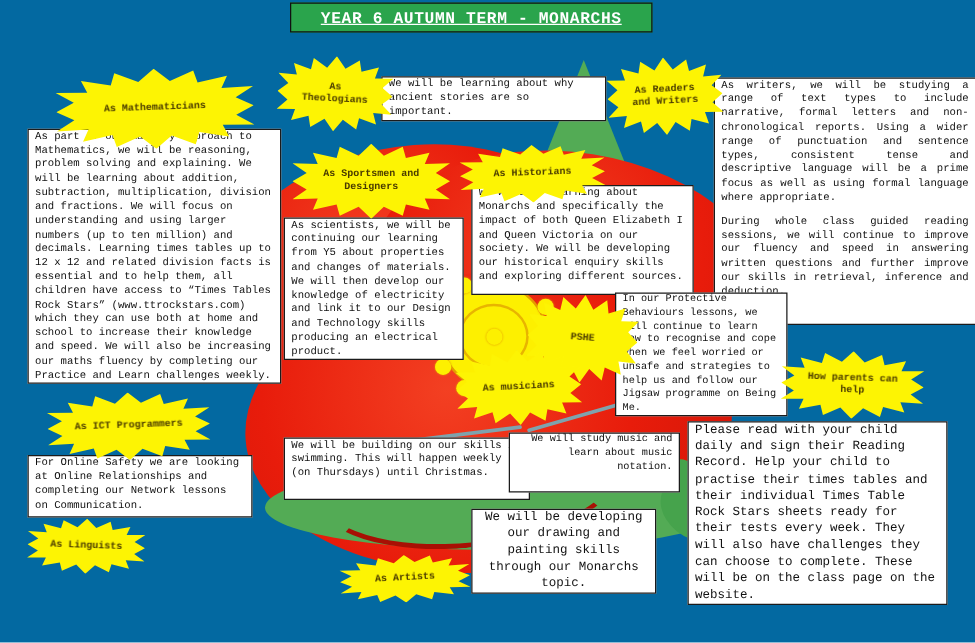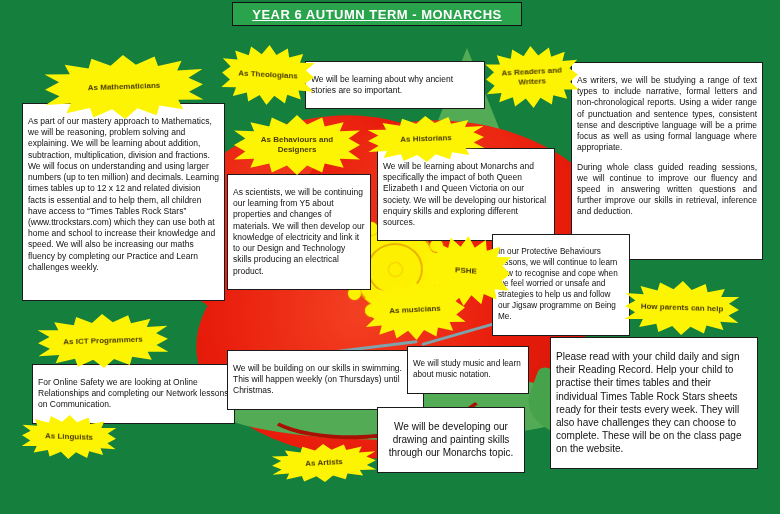--- a/index.html
+++ b/index.html
@@ -1,19 +1,19 @@
 <!DOCTYPE html>
 <html style="--title-green: #2aa44c; --burst-yellow: #fdf403; --burst-outline: #7b96ab; --burst-text: #4a3b00; --flower-red: #e81c0b; --flower-red-dark: #a81004; --leaf-green: #53ab55; --sun-yellow: #fdf000; --sun-orange: #e59b00; --box-border: #1b1b1b;"><head>
 <meta charset="utf-8">
 <style>
   html,body{margin:0;padding:0;background:#ffffff;}
   #page{
     position:relative;width:780px;height:514px;overflow:hidden;
-    background:#15803d;
-    font-family:Liberation Sans, sans-serif;
+    background:#0369a1;
+    font-family:Liberation Mono, monospace;
     color:#111;
   }
   
   .title-bar{
     position:absolute;left:232px;top:2px;width:288px;height:22px;
     background:var(--title-green,#2aa44c);
     border:1.5px solid #111;
     display:flex;align-items:center;justify-content:center;
     color:#fff;font-weight:bold;font-size:13px;letter-spacing:.5px;
     text-decoration:underline;white-space:nowrap;
@@ -71,21 +71,21 @@
       -24px 41px 0 var(--sun-yellow,#fdf000), -41px 24px 0 var(--sun-yellow,#fdf000),
       -48px 0 0 var(--sun-yellow,#fdf000), -41px -24px 0 var(--sun-yellow,#fdf000),
       -24px -41px 0 var(--sun-yellow,#fdf000), 0 -48px 0 var(--sun-yellow,#fdf000),
       24px -41px 0 var(--sun-yellow,#fdf000), 41px -24px 0 var(--sun-yellow,#fdf000);
     filter:drop-shadow(0 0 1px var(--sun-orange,#e59b00));
   }
   
   .box{
     position:absolute;background:#ffffff;
     border:1.6px solid var(--box-border,#1b1b1b);
-    padding:12px 5px;font-size:8.5px;line-height:1.32;color:#111;
+    padding:0 5px;font-size:8.5px;line-height:1.32;color:#111;
     z-index:3;box-sizing:border-box;
   }
   .box p{margin:0 0 8px 0;}
   .box p:last-child{margin-bottom:0;}
   .justify{text-align:justify;}
   .center{text-align:center;}
   
   .burst{
     position:absolute;display:flex;align-items:center;justify-content:center;
     background:var(--burst-yellow,#fdf403);
@@ -121,21 +121,21 @@
   <div class="burst" style="left:45px;top:55px;width:158px;height:64px;transform:rotate(-2deg);">
     <span>As Mathematicians</span>
   </div>
   <div class="burst" style="left:222px;top:45px;width:92px;height:60px;transform:rotate(3deg);">
     <span>As Theologians</span>
   </div>
   <div class="burst" style="left:486px;top:46px;width:92px;height:62px;transform:rotate(-3deg);">
     <span>As Readers and Writers</span>
   </div>
   <div class="burst" style="left:234px;top:115px;width:126px;height:60px;">
-    <span>As Behaviours and Designers</span>
+    <span>As Sportsmen and Designers</span>
   </div>
   <div class="burst" style="left:368px;top:116px;width:116px;height:46px;transform:rotate(-2deg);">
     <span>As Historians</span>
   </div>
   <div class="burst" style="left:422px;top:236px;width:88px;height:70px;transform:rotate(4deg);">
     <span>PSHE</span>
   </div>
   <div class="burst" style="left:625px;top:281px;width:114px;height:54px;transform:rotate(2deg);">
     <span>How parents can help</span>
   </div>
@@ -153,50 +153,50 @@
   </div>
 
   <div class="box" style="left:22px;top:103px;width:203px;min-height:198px;">
     <span>As part of our mastery approach to Mathematics, we will be reasoning, problem solving and explaining. We will be learning about addition, subtraction, multiplication, division and fractions. We will focus on understanding and using larger numbers (up to ten million) and decimals. Learning times tables up to 12 x 12 and related division facts is essential and to help them, all children have access to “Times Tables Rock Stars” (www.ttrockstars.com) which they can use both at home and school to increase their knowledge and speed. We will also be increasing our maths fluency by completing our Practice and Learn challenges weekly.</span>
   </div>
 
   <div class="box" style="left:305px;top:61px;width:180px;min-height:34px;">
     <span>We will be learning about why ancient stories are so important.</span>
   </div>
 
-  <div class="box justify" style="left:571px;top:62px;width:192px;min-height:198px;">
+  <div class="box justify" style="left:571px;top:62px;width:210px;min-height:198px;">
     <p>As writers, we will be studying a range of text types to include narrative, formal letters and non-chronological reports. Using a wider range of punctuation and sentence types, consistent tense and descriptive language will be a prime focus as well as using formal language where appropriate.</p>
     <p>During whole class guided reading sessions, we will continue to improve our fluency and speed in answering written questions and further improve our skills in retrieval, inference and deduction.</p>
   </div>
 
   <div class="box" style="left:227px;top:174px;width:144px;min-height:110px;">
     <span>As scientists, we will be continuing our learning from Y5 about properties and changes of materials. We will then develop our knowledge of electricity and link it to our Design and Technology skills producing an electrical product.</span>
   </div>
 
   <div class="box" style="left:377px;top:148px;width:178px;min-height:88px;">
     <span>We will be learning about Monarchs and specifically the impact of both Queen Elizabeth I and Queen Victoria on our society. We will be developing our historical enquiry skills and exploring different sources.</span>
   </div>
 
   <div class="box" style="left:492px;top:234px;width:138px;min-height:86px;font-size:8.2px;">
     <span>In our Protective Behaviours lessons, we will continue to learn how to recognise and cope when we feel worried or unsafe and strategies to help us and follow our Jigsaw programme on Being Me.</span>
   </div>
 
   <div class="box" style="left:550px;top:337px;width:208px;min-height:93px;font-size:10px;">
     <span>Please read with your child daily and sign their Reading Record. Help your child to practise their times tables and their individual Times Table Rock Stars sheets ready for their tests every week. They will also have challenges they can choose to complete. These will be on the class page on the website.</span>
   </div>
 
-  <div class="box" style="left:22px;top:364px;width:203px;min-height:50px;margin-left:10px;">
+  <div class="box" style="left:22px;top:364px;width:180px;min-height:50px;">
     <span>For Online Safety we are looking at Online Relationships and completing our Network lessons on Communication.</span>
   </div>
 
   <div class="box" style="left:227px;top:350px;width:197px;min-height:50px;">
     <span>We will be building on our skills in swimming. This will happen weekly (on Thursdays) until Christmas.</span>
   </div>
 
-  <div class="box" style="left:407px;top:346px;width:122px;min-height:48px;font-size:8.2px;">
+  <div class="box" style="left:407px;top:346px;width:137px;min-height:48px;font-size:8.2px;text-align:right;">
     <span>We will study music and learn about music notation.</span>
   </div>
 
   <div class="box center" style="left:377px;top:407px;width:148px;min-height:44px;font-size:10px;">
     <span>We will be developing our drawing and painting skills through our Monarchs topic.</span>
   </div>
 
 
 </div>
 

